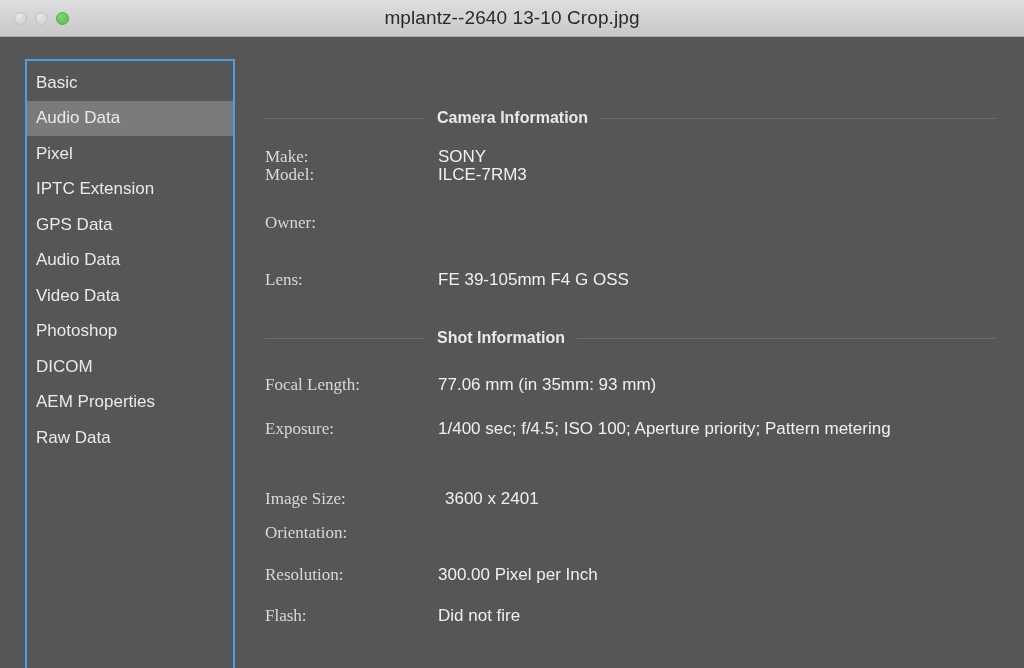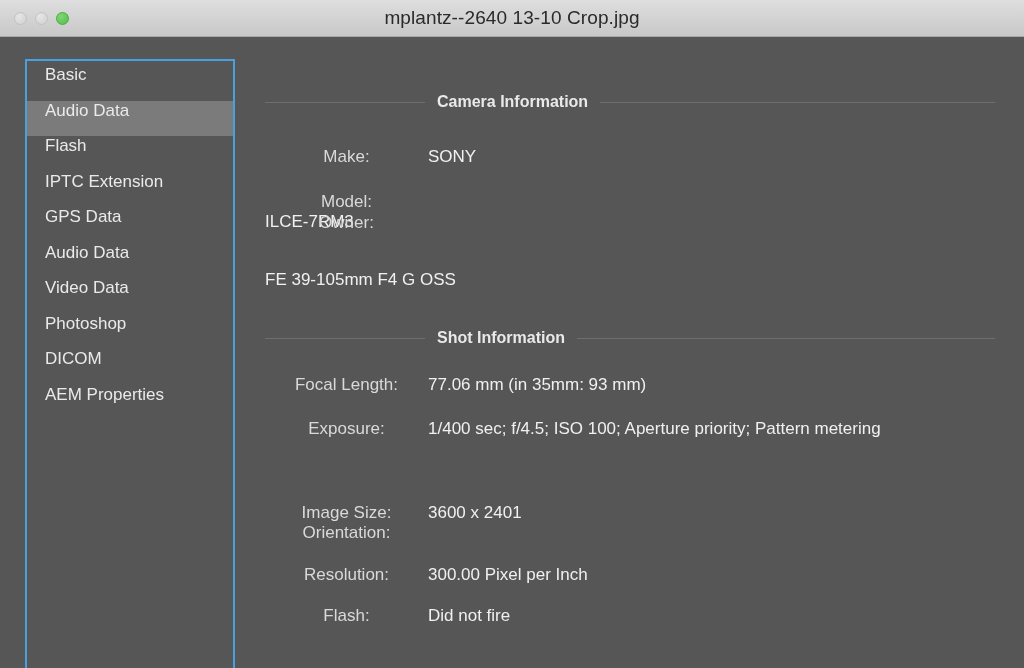--- a/index.html
+++ b/index.html
@@ -83,21 +83,22 @@
     width: 210px;
     height: 660px;
     box-sizing: border-box;
     border: 2px solid #4a9fe0;
     background: #565656;
     padding-top: 4px;
   }
   .side-item {
     height: 35.5px;
     display: flex;
-    padding-left: 18px;
+    align-items: center;
+    padding-left: 9px;
     box-sizing: border-box;
     font-size: 17px;
     color: #eaeaea;
     white-space: nowrap;
   }
   .side-item.selected {
     background: #7b7b7b;
   }
 
   
@@ -134,27 +135,29 @@
   
   .row {
     position: absolute;
     left: 0;
     display: flex;
     align-items: baseline;
     width: 730px;
   }
   .row .label {
     width: 163px;
-    text-align: center;
+    text-align: left;
     font-size: 17px;
     color: #d9d9d9;
     white-space: nowrap;
     flex: none;
+    font-family: Liberation Serif, serif;
   }
   .row .value {
+    margin-left: 10px;
     font-size: 17px;
     color: #f0f0f0;
     white-space: nowrap;
   }
 </style>
 </head>
 <body>
 
 <div class="window">
 
@@ -170,21 +173,21 @@
   <div class="body-area">
 
     <div class="sidebar">
       <div class="side-item">
         <span>Basic</span>
       </div>
       <div class="side-item selected">
         <span>Audio Data</span>
       </div>
       <div class="side-item">
-        <span>Flash</span>
+        <span>Pixel</span>
       </div>
       <div class="side-item">
         <span>IPTC Extension</span>
       </div>
       <div class="side-item">
         <span>GPS Data</span>
       </div>
       <div class="side-item">
         <span>Audio Data</span>
       </div>
@@ -193,61 +196,65 @@
       </div>
       <div class="side-item">
         <span>Photoshop</span>
       </div>
       <div class="side-item">
         <span>DICOM</span>
       </div>
       <div class="side-item">
         <span>AEM Properties</span>
       </div>
+      <div class="side-item">
+        <span>Raw Data</span>
+      </div>
     </div>
 
     <div class="main">
 
-      <div class="section-head" style="top:56px;">
+      <div class="section-head" style="top:72px;">
         <div class="rule left"></div>
         <div class="title">Camera Information</div>
         <div class="rule right"></div>
       </div>
 
       <div class="row" style="top:110px;">
         <div class="label">Make:</div>
         <div class="value">SONY</div>
       </div>
-      <div class="row" style="top:155px;flex-direction:column;">
+      <div class="row" style="top:128px;">
         <div class="label">Model:</div>
         <div class="value">ILCE-7RM3</div>
       </div>
       <div class="row" style="top:176px;">
         <div class="label">Owner:</div>
         <div class="value"></div>
       </div>
       <div class="row" style="top:233px;">
+        <div class="label">Lens:</div>
         <div class="value">FE 39-105mm F4 G OSS</div>
       </div>
 
       <div class="section-head" style="top:292px;">
         <div class="rule left"></div>
         <div class="title">Shot Information</div>
         <div class="rule right"></div>
       </div>
 
       <div class="row" style="top:338px;">
         <div class="label">Focal Length:</div>
         <div class="value">77.06 mm   (in 35mm: 93 mm)</div>
       </div>
       <div class="row" style="top:382px;">
         <div class="label">Exposure:</div>
         <div class="value">1/400 sec;  f/4.5;  ISO 100;  Aperture priority;  Pattern metering</div>
       </div>
-      <div class="row" style="top:466px;">
+      <div class="row" style="top:452px;gap:7px;">
         <div class="label">Image Size:</div>
         <div class="value">3600 x 2401</div>
       </div>
       <div class="row" style="top:486px;">
         <div class="label">Orientation:</div>
         <div class="value"></div>
       </div>
       <div class="row" style="top:528px;">
         <div class="label">Resolution:</div>
         <div class="value">300.00 Pixel per Inch</div>

